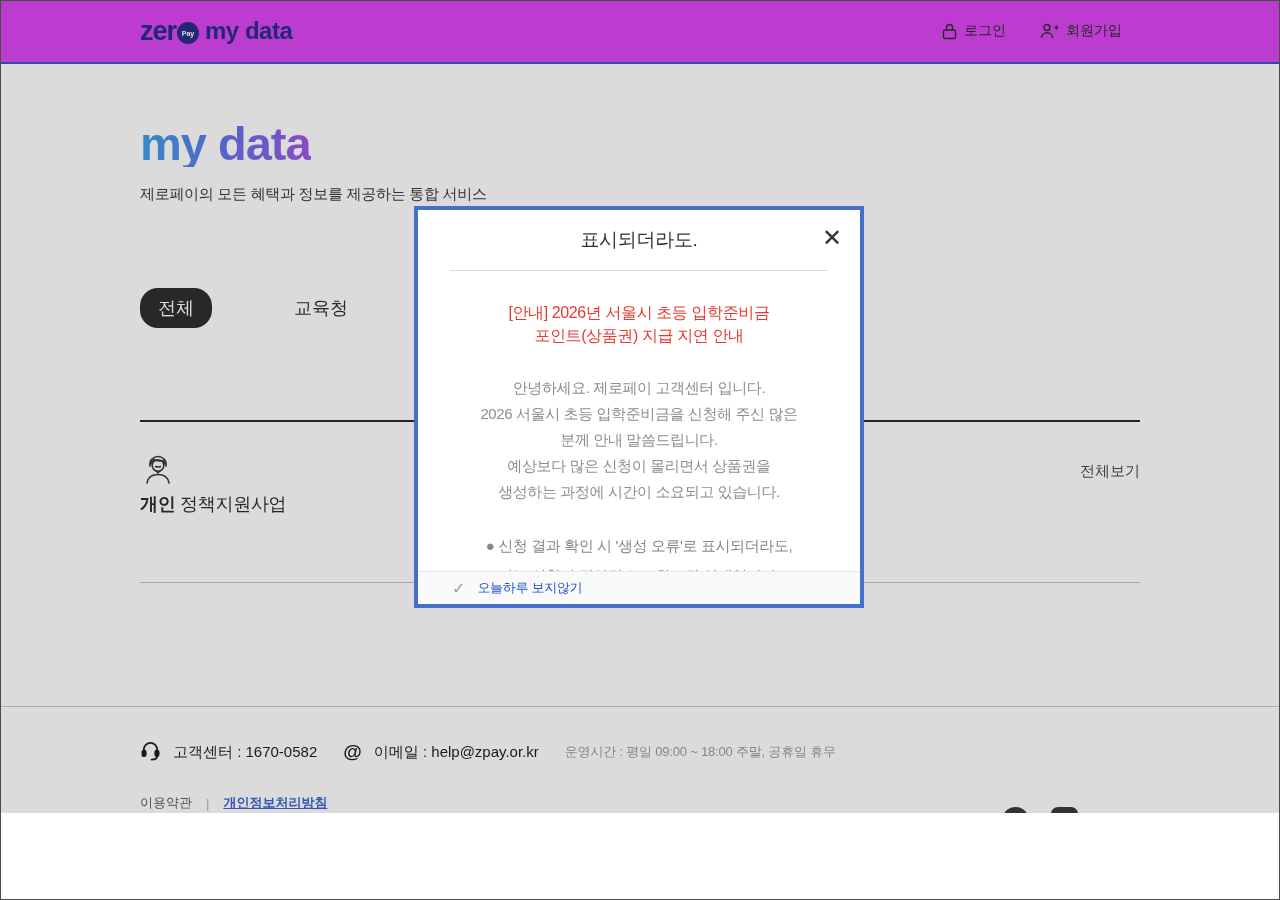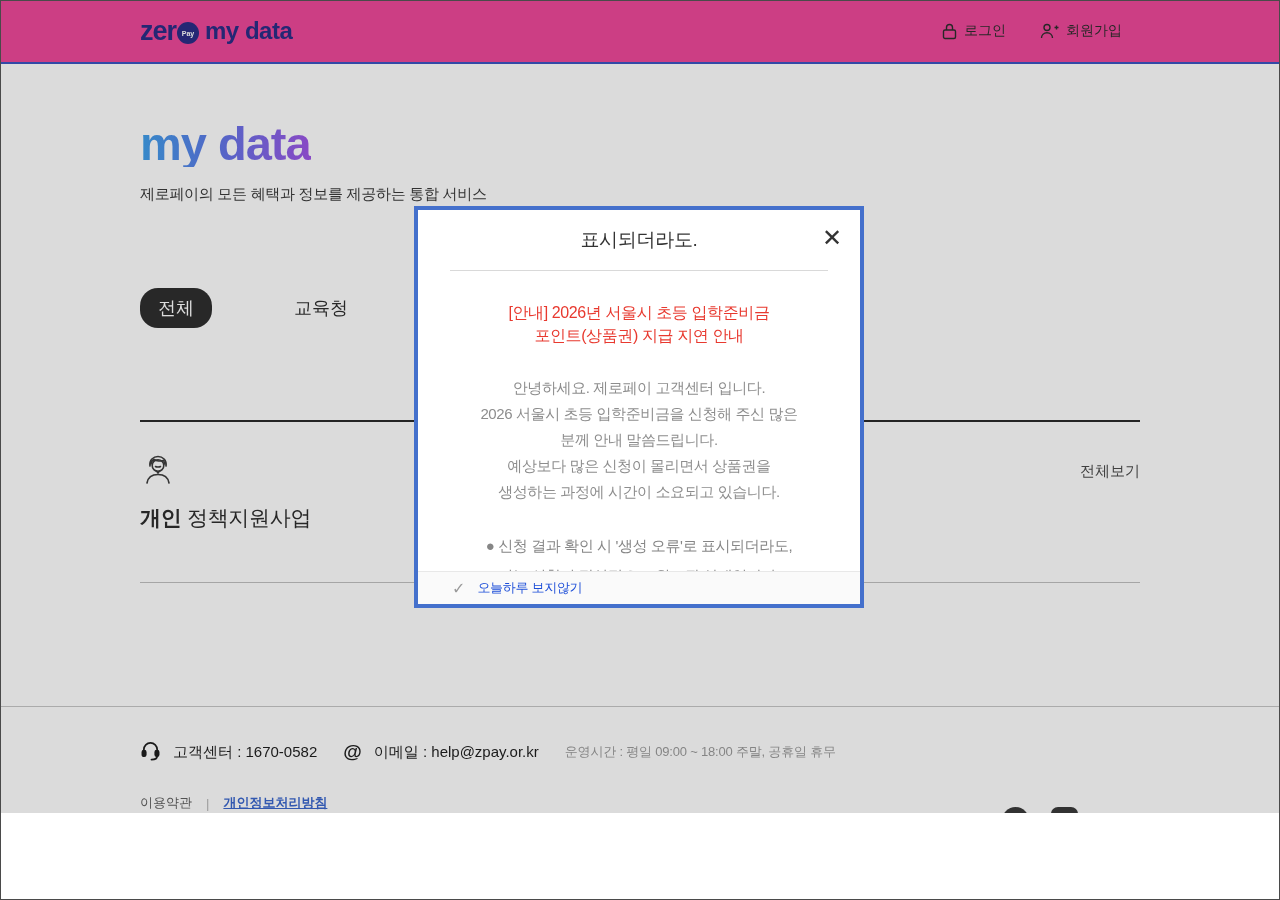--- a/index.html
+++ b/index.html
@@ -26,21 +26,21 @@
     position: absolute; inset: 0;
     background: rgba(0,0,0,0.135);
     z-index: 50;
   }
   .wrap { width: 1000px; margin: 0 auto; position: relative; }
 
   
   .topbar {
     height: 64px;
     border-bottom: 2px solid #3a55c0;
-    background: #ec4899;
+    background: #d946ef;
   }
   .topbar .wrap { height: 62px; display: flex; align-items: center; justify-content: space-between; }
   .logo { display: flex; align-items: center; cursor: pointer; }
   .logo-zer {
     font-size: 27px; font-weight: bold; color: #2a2e86; letter-spacing: -1px;
   }
   .logo-o {
     width: 22px; height: 22px; border-radius: 50%;
     background: #2a2e86; color: #fff;
     font-size: 7px; font-weight: bold;
@@ -68,21 +68,21 @@
   .tab {
     font-size: 18px; color: #2e2e2e; cursor: pointer;
     padding: 8px 18px; border-radius: 18px; margin-top: 32px;
   }
   .tab.active { background: #2f2f2f; color: #fff; }
 
   
   .section-top-line { margin-top: 92px; border-top: 2px solid #2a2a2a; }
   .cat-section { padding: 30px 0 0; position: relative; height: 160px; }
   .cat-icon { color: #3d3d3d; }
-  .cat-title { margin-top: 12px; font-size: 21px; color: #2e2e2e; letter-spacing: -0.3px; }
+  .cat-title { margin-top: 0; font-size: 18px; color: #2e2e2e; letter-spacing: -0.3px; }
   .cat-title b { font-weight: bold; }
   .view-all { position: absolute; right: 0; top: 40px; font-size: 15px; color: #4a4a4a; cursor: pointer; }
   .section-bottom-line { border-top: 1px solid #bfbfbf; }
 
   
   .footer { margin-top: 123px; border-top: 1px solid #c6c6c6; background: #fdfdfd; }
   .footer-row { display: flex; align-items: center; padding-top: 33px; gap: 26px; }
   .footer-item { display: flex; align-items: center; gap: 12px; font-size: 15px; color: #1f1f1f; }
   .footer-item .at-glyph { font-size: 19px; font-weight: bold; color: #1f1f1f; }
   .footer-hours { font-size: 13px; color: #9a9a9a; letter-spacing: -0.2px; }

